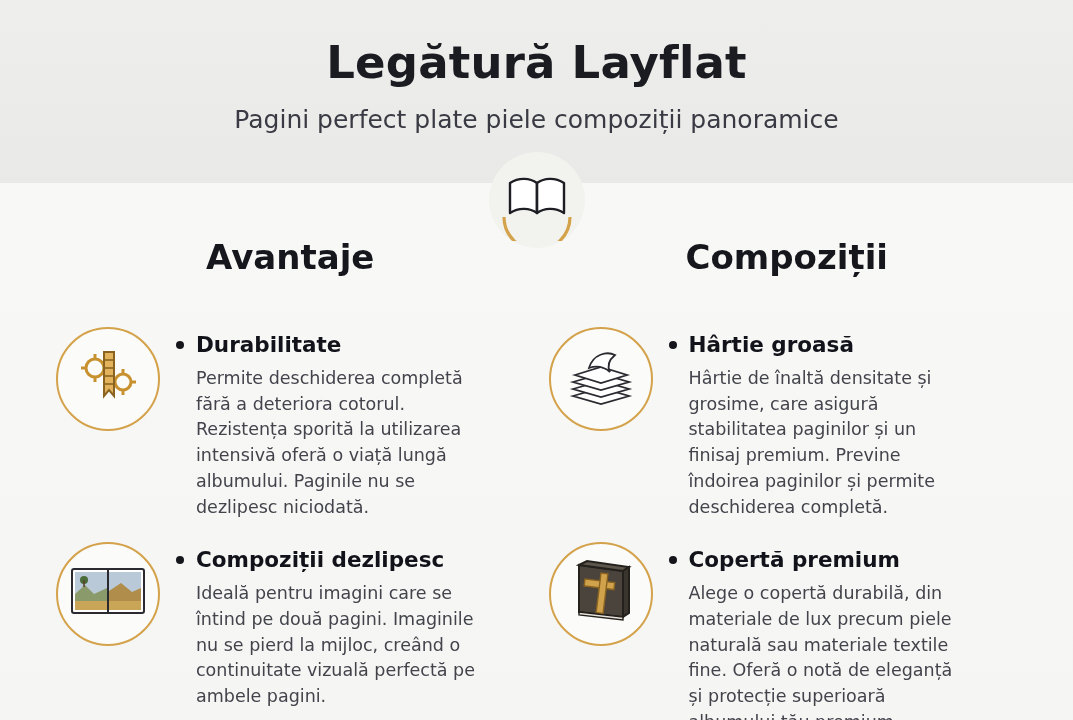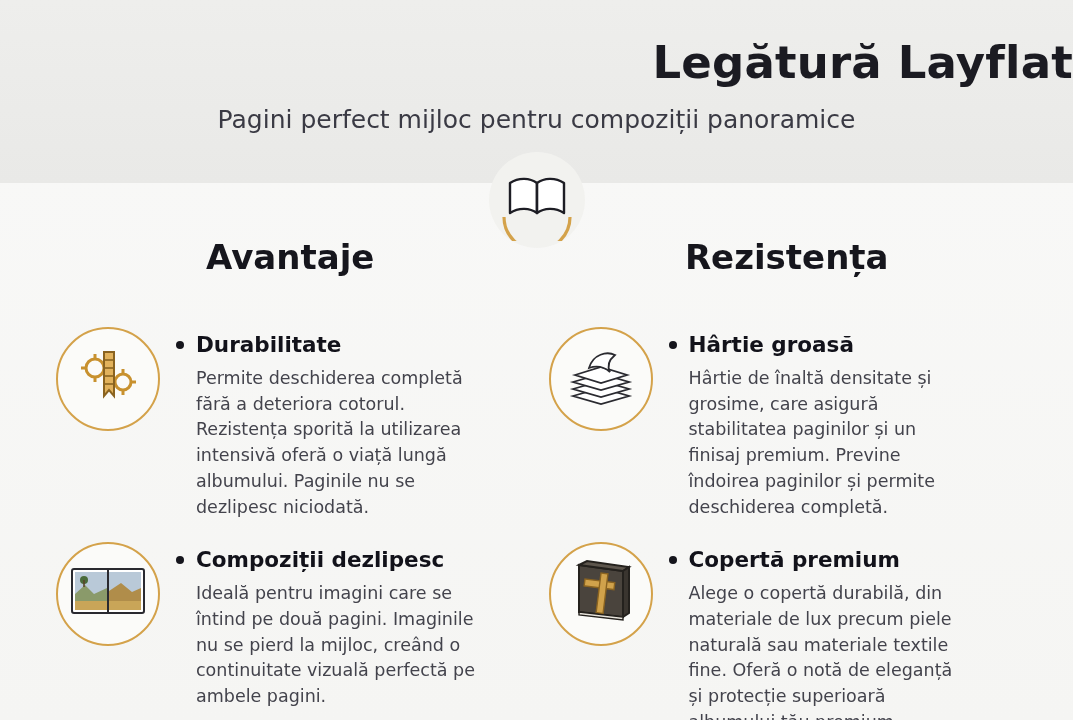--- a/index.html
+++ b/index.html
@@ -23,21 +23,20 @@
     height: 183px;
     background: linear-gradient(180deg, #eeeeec 0%, #e9e9e7 100%);
     text-align: center;
     padding-top: 36px;
   }
   .header-title {
     font-size: 45px;
     font-weight: 700;
     color: #1b1b22;
     letter-spacing: 0.2px;
-    text-align: right;
   }
   .header-subtitle {
     margin-top: 16px;
     font-size: 25px;
     font-weight: 400;
     color: #3a3a44;
   }
 
   
   .hero-badge {
@@ -120,21 +119,21 @@
   
   .item.compact { margin-bottom: 6px; }
 </style>
 </head>
 <body>
 
 <div class="page">
 
   <div class="header">
     <div class="header-title">Legătură Layflat</div>
-    <div class="header-subtitle">Pagini perfect mijloc pentru compoziții panoramice</div>
+    <div class="header-subtitle">Pagini perfect plate piele compoziții panoramice</div>
   </div>
 
   <div class="hero-badge">
     <span>
       <svg width="86" height="86" viewBox="0 0 86 86">
         <path d="M10 62 A33 33 0 0 0 76 62" fill="none" stroke="#d4a24a" stroke-width="3.2"></path>
         <path d="M16 28 C25 22 36 23 43 28 L43 58 C36 53 25 52 16 58 Z" fill="#ffffff" stroke="#1d1d24" stroke-width="2.4" stroke-linejoin="round"></path>
         <path d="M70 28 C61 22 50 23 43 28 L43 58 C50 53 61 52 70 58 Z" fill="#ffffff" stroke="#1d1d24" stroke-width="2.4" stroke-linejoin="round"></path>
         <line x1="43" y1="28" x2="43" y2="58" stroke="#1d1d24" stroke-width="2.2"></line>
       </svg>
@@ -198,21 +197,21 @@
           </span>
         </div>
         <div class="item-body">
           <div class="item-heading">Compoziții dezlipesc</div>
           <div class="item-text">Ideală pentru imagini care se întind pe două pagini. Imaginile nu se pierd la mijloc, creând o continuitate vizuală perfectă pe ambele pagini.</div>
         </div>
       </div>
     </div>
 
     <div class="column column-right">
-      <div class="column-title">Rezistența</div>
+      <div class="column-title">Compoziții</div>
 
       <div class="item">
         <div class="item-icon">
           <span>
             <svg width="76" height="62" viewBox="0 0 76 62">
               <g stroke="#2a2a30" stroke-width="1.8" fill="#ffffff">
                 <path d="M10 50 L38 42 L66 50 L38 58 Z"></path>
                 <path d="M10 43 L38 35 L66 43 L38 51 Z"></path>
                 <path d="M10 36 L38 28 L66 36 L38 44 Z"></path>
                 <path d="M12 29 L38 21 L64 29 L38 37 Z"></path>

